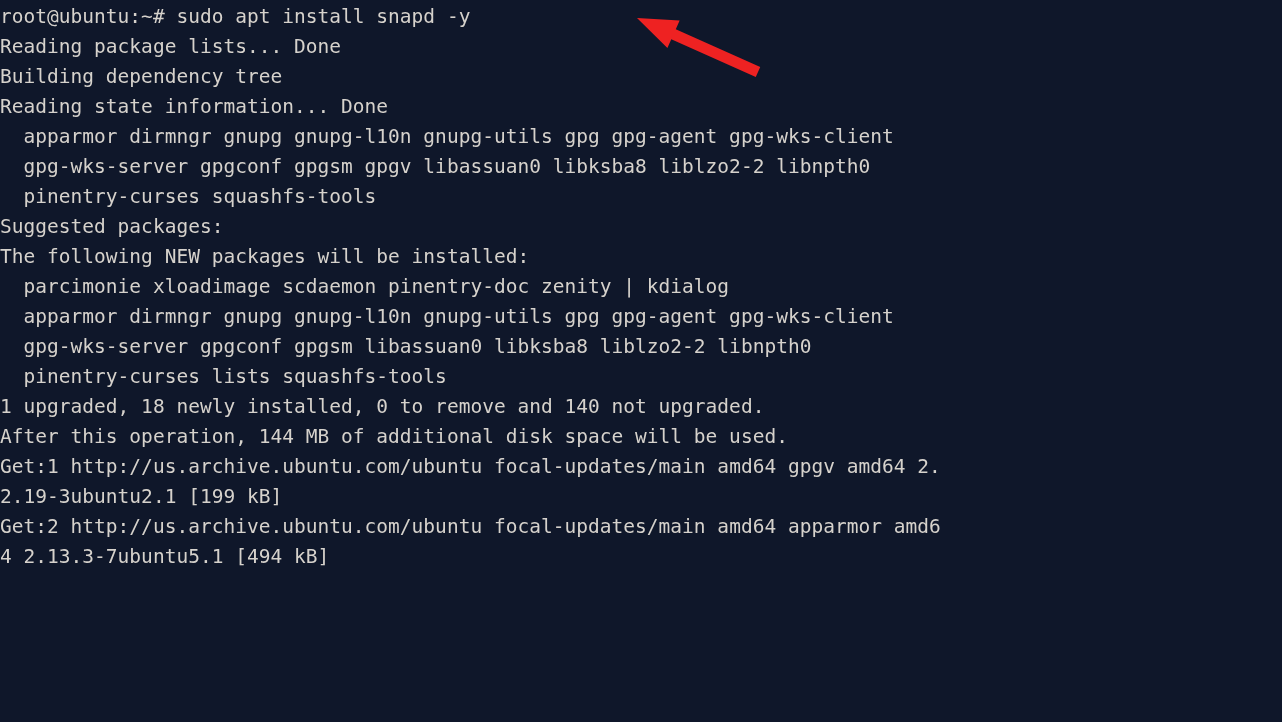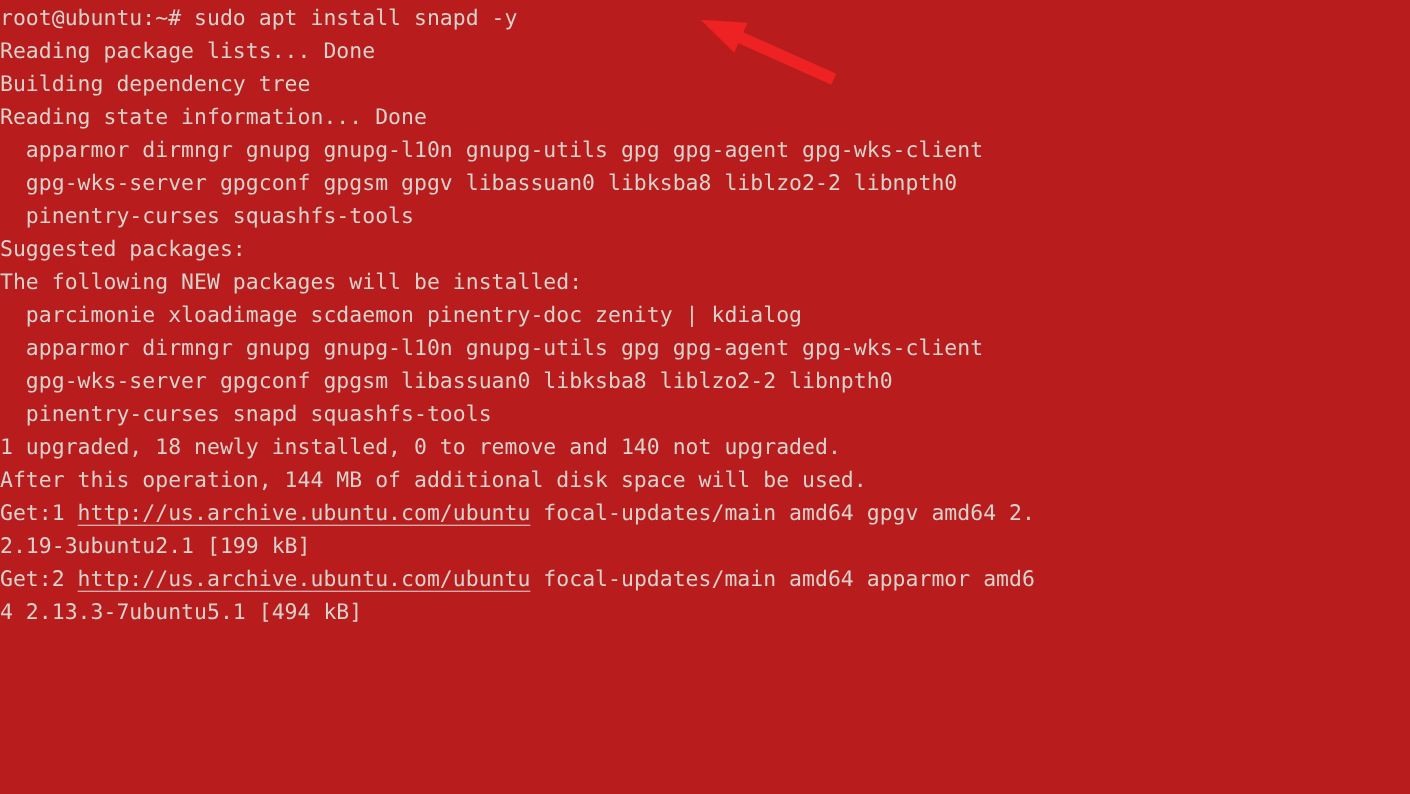--- a/index.html
+++ b/index.html
@@ -4,21 +4,21 @@
 <style>
   html, body {
     margin: 0;
     padding: 0;
     background: #000000;
   }
   #terminal {
     position: relative;
     width: 1282px;
     height: 722px;
-    background: #b91c1c;
+    background: #0f172a;
     overflow: hidden;
     font-family: "DejaVu Sans Mono", "Liberation Mono", monospace;
     font-size: 19.5px;
     line-height: 30px;
     letter-spacing: 0.02px;
     color: #d6d2cc;
     -webkit-font-smoothing: none;
   }
   #screen {
     position: absolute;
@@ -28,21 +28,20 @@
     padding-top: 2px;
     box-sizing: border-box;
   }
   .line {
     height: 30px;
     white-space: pre;
     overflow: hidden;
   }
   .seg { white-space: pre; }
   .seg.url {
-    text-decoration: underline;
     text-underline-offset: 4px;
   }
   #arrow-layer {
     position: absolute;
     top: 0;
     left: 0;
     width: 1282px;
     height: 722px;
     pointer-events: none;
   }
@@ -57,21 +56,21 @@
       <div class="line"><span class="seg">Building dependency tree</span></div>
       <div class="line"><span class="seg">Reading state information... Done</span></div>
       <div class="line"><span class="seg">  apparmor dirmngr gnupg gnupg-l10n gnupg-utils gpg gpg-agent gpg-wks-client</span></div>
       <div class="line"><span class="seg">  gpg-wks-server gpgconf gpgsm gpgv libassuan0 libksba8 liblzo2-2 libnpth0</span></div>
       <div class="line"><span class="seg">  pinentry-curses squashfs-tools</span></div>
       <div class="line"><span class="seg">Suggested packages:</span></div>
       <div class="line"><span class="seg">The following NEW packages will be installed:</span></div>
       <div class="line"><span class="seg">  parcimonie xloadimage scdaemon pinentry-doc zenity | kdialog</span></div>
       <div class="line"><span class="seg">  apparmor dirmngr gnupg gnupg-l10n gnupg-utils gpg gpg-agent gpg-wks-client</span></div>
       <div class="line"><span class="seg">  gpg-wks-server gpgconf gpgsm libassuan0 libksba8 liblzo2-2 libnpth0</span></div>
-      <div class="line"><span class="seg">  pinentry-curses snapd squashfs-tools</span></div>
+      <div class="line"><span class="seg">  pinentry-curses lists squashfs-tools</span></div>
       <div class="line"><span class="seg">1 upgraded, 18 newly installed, 0 to remove and 140 not upgraded.</span></div>
       <div class="line"><span class="seg">After this operation, 144 MB of additional disk space will be used.</span></div>
       <div class="line"><span class="seg">Get:1 </span><span class="seg url">http://us.archive.ubuntu.com/ubuntu</span><span class="seg"> focal-updates/main amd64 gpgv amd64 2.</span></div>
       <div class="line"><span class="seg">2.19-3ubuntu2.1 [199 kB]</span></div>
       <div class="line"><span class="seg">Get:2 </span><span class="seg url">http://us.archive.ubuntu.com/ubuntu</span><span class="seg"> focal-updates/main amd64 apparmor amd6</span></div>
       <div class="line"><span class="seg">4 2.13.3-7ubuntu5.1 [494 kB]</span></div>
     </div>
 
   <svg id="arrow-layer" viewBox="0 0 1282 722" width="1282" height="722">
     <g id="arrow-group">

